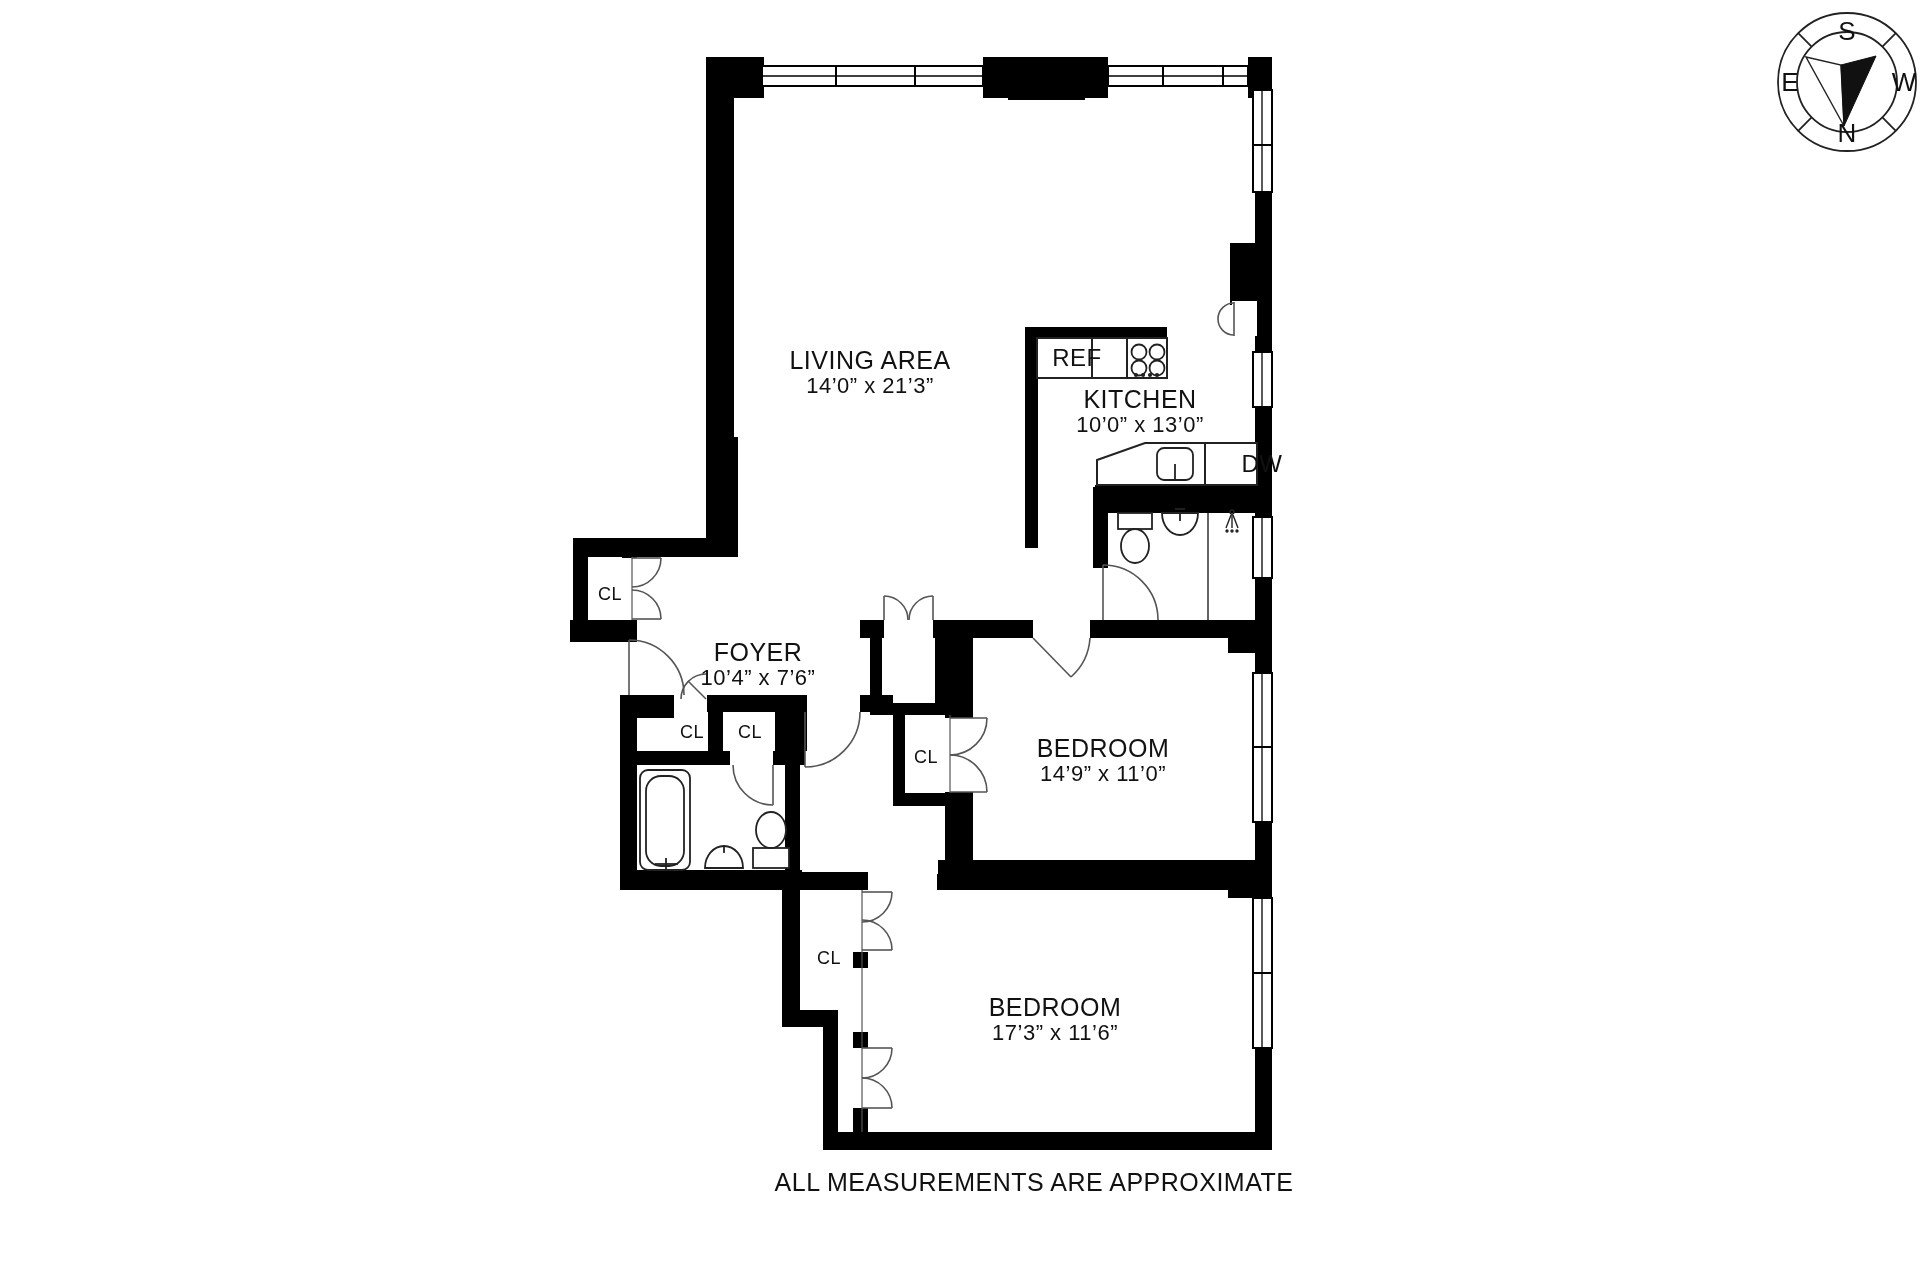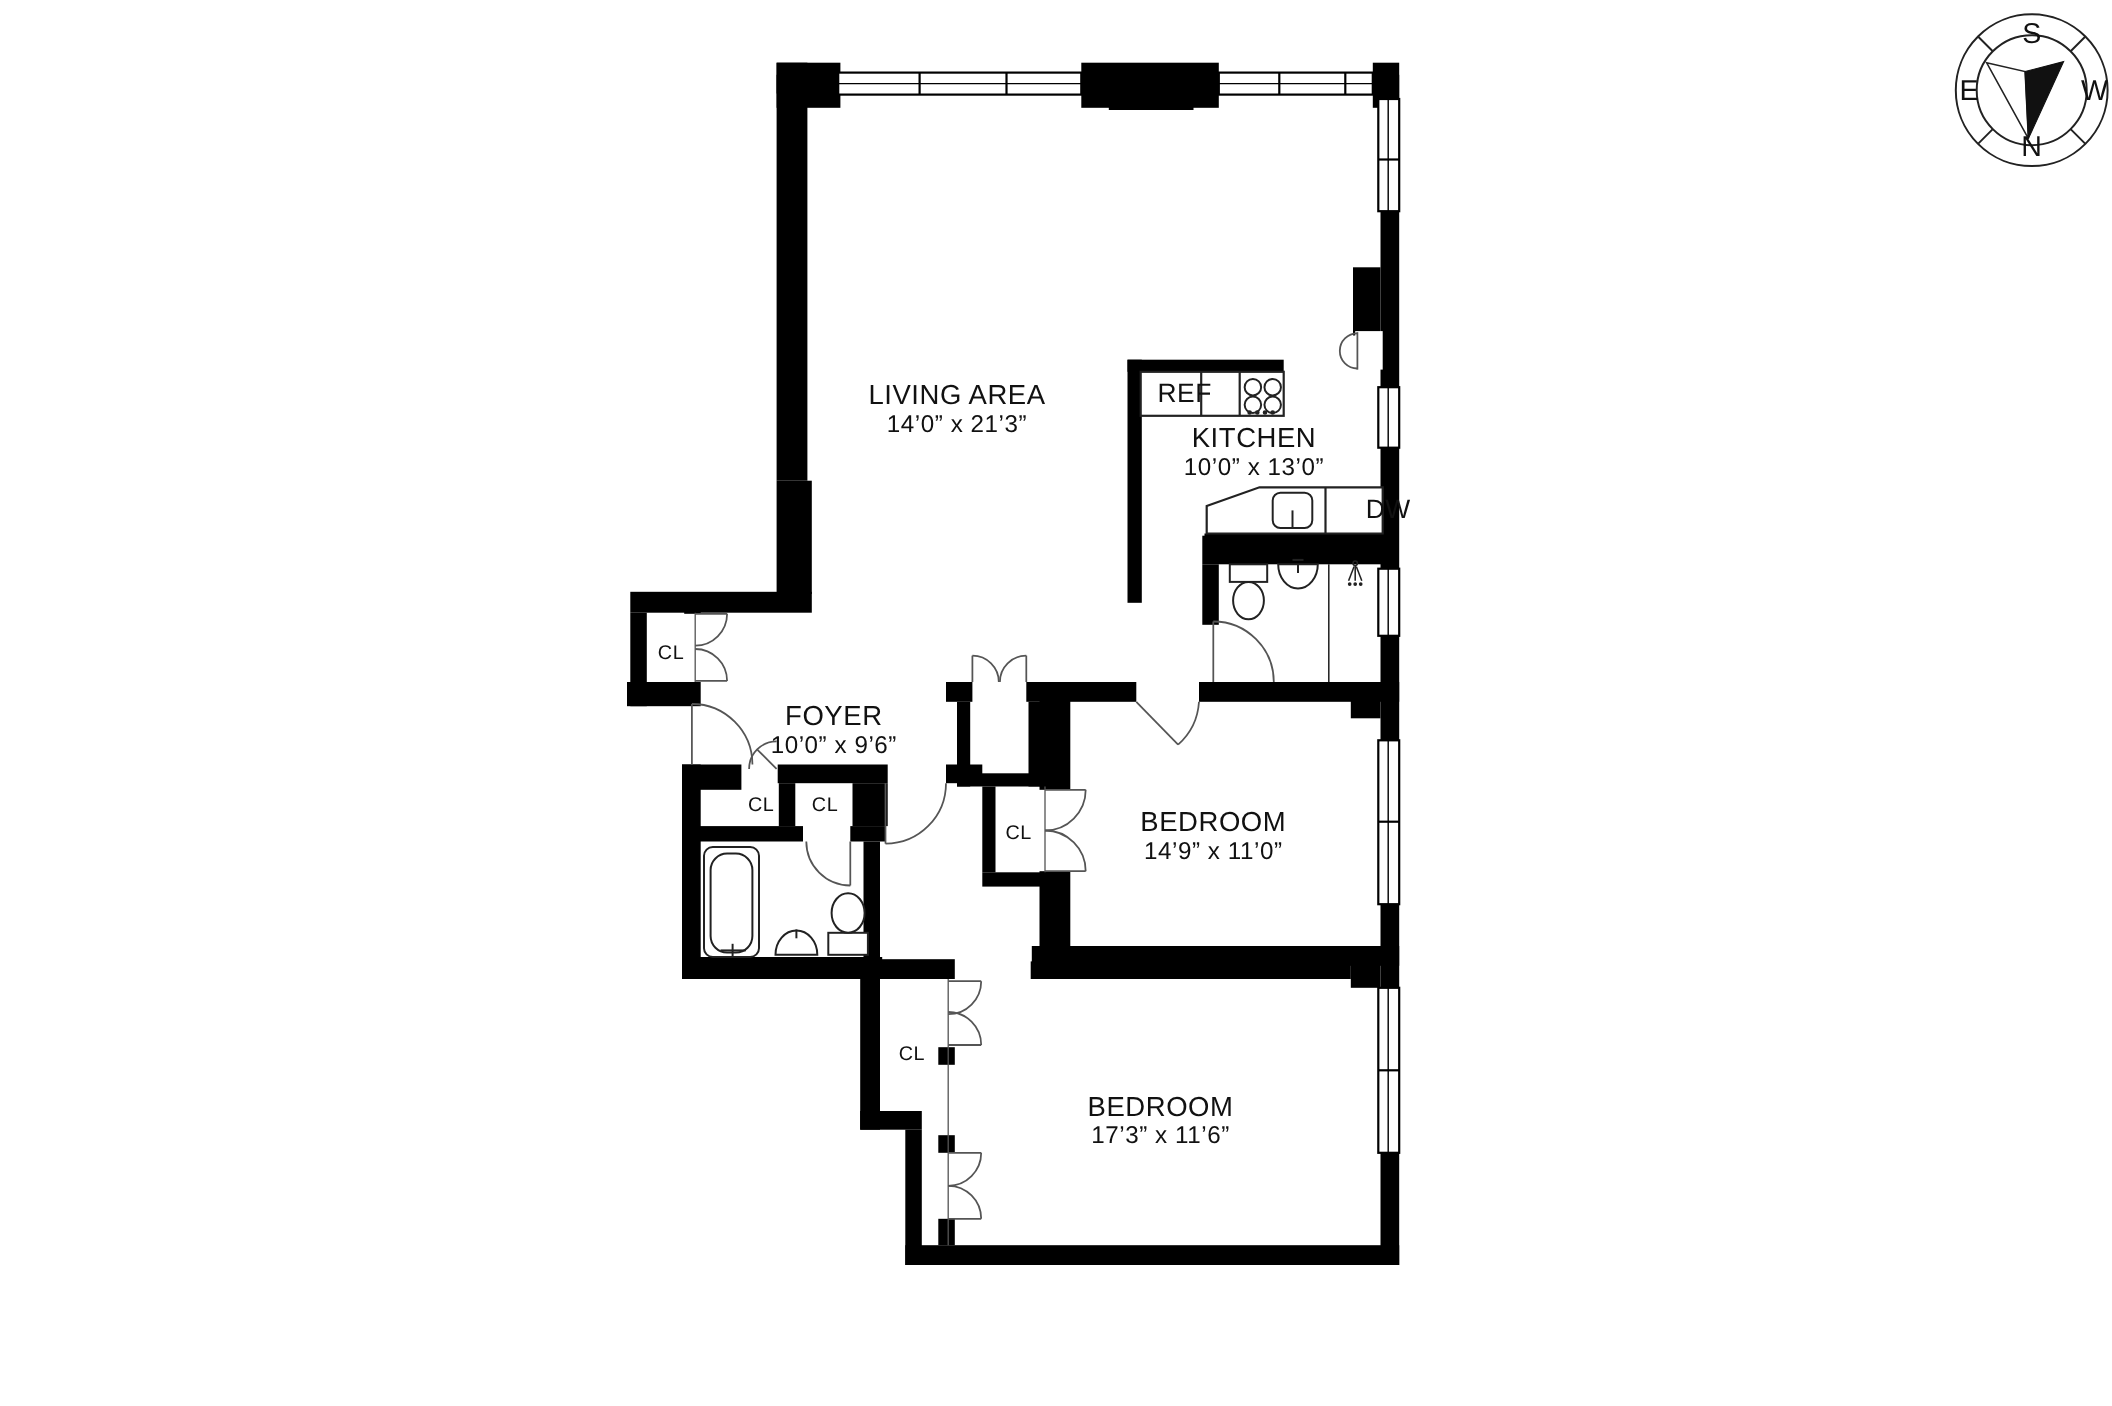--- a/index.html
+++ b/index.html
@@ -268,21 +268,21 @@
     <div class="dims">14’0” x 21’3”</div>
   </div>
 
   <div class="lbl room-block" style="left:1140px;top:411px;">
     <div class="name">KITCHEN</div>
     <div class="dims">10’0” x 13’0”</div>
   </div>
 
   <div class="lbl room-block" style="left:758px;top:664px;">
     <div class="name">FOYER</div>
-    <div class="dims">10’0” x 9’6”</div>
+    <div class="dims">10’4” x 7’6”</div>
   </div>
 
   <div class="lbl room-block" style="left:1103px;top:760px;">
     <div class="name">BEDROOM</div>
     <div class="dims">14’9” x 11’0”</div>
   </div>
 
   <div class="lbl room-block" style="left:1055px;top:1019px;">
     <div class="name">BEDROOM</div>
     <div class="dims">17’3” x 11’6”</div>
@@ -290,19 +290,20 @@
 
   <div class="lbl cl" style="left:610px;top:594px;">CL</div>
   <div class="lbl cl" style="left:692px;top:732px;">CL</div>
   <div class="lbl cl" style="left:750px;top:732px;">CL</div>
   <div class="lbl cl" style="left:926px;top:757px;">CL</div>
   <div class="lbl cl" style="left:829px;top:958px;">CL</div>
 
   <div class="lbl appliance" style="left:1063px;top:358px;margin-left:14px;">REF</div>
   <div class="lbl appliance" style="left:1230px;top:464px;margin-left:32px;">DW</div>
 
+  <div class="lbl footer-note" style="left:1034px;top:1182px;">ALL MEASUREMENTS ARE APPROXIMATE</div>
 
   <div class="lbl compass-letter" style="left:1847px;top:31px;">S</div>
   <div class="lbl compass-letter" style="left:1904px;top:82px;">W</div>
   <div class="lbl compass-letter" style="left:1847px;top:133px;">N</div>
   <div class="lbl compass-letter" style="left:1790px;top:82px;">E</div>
 
 </div>
 
 </body></html>

